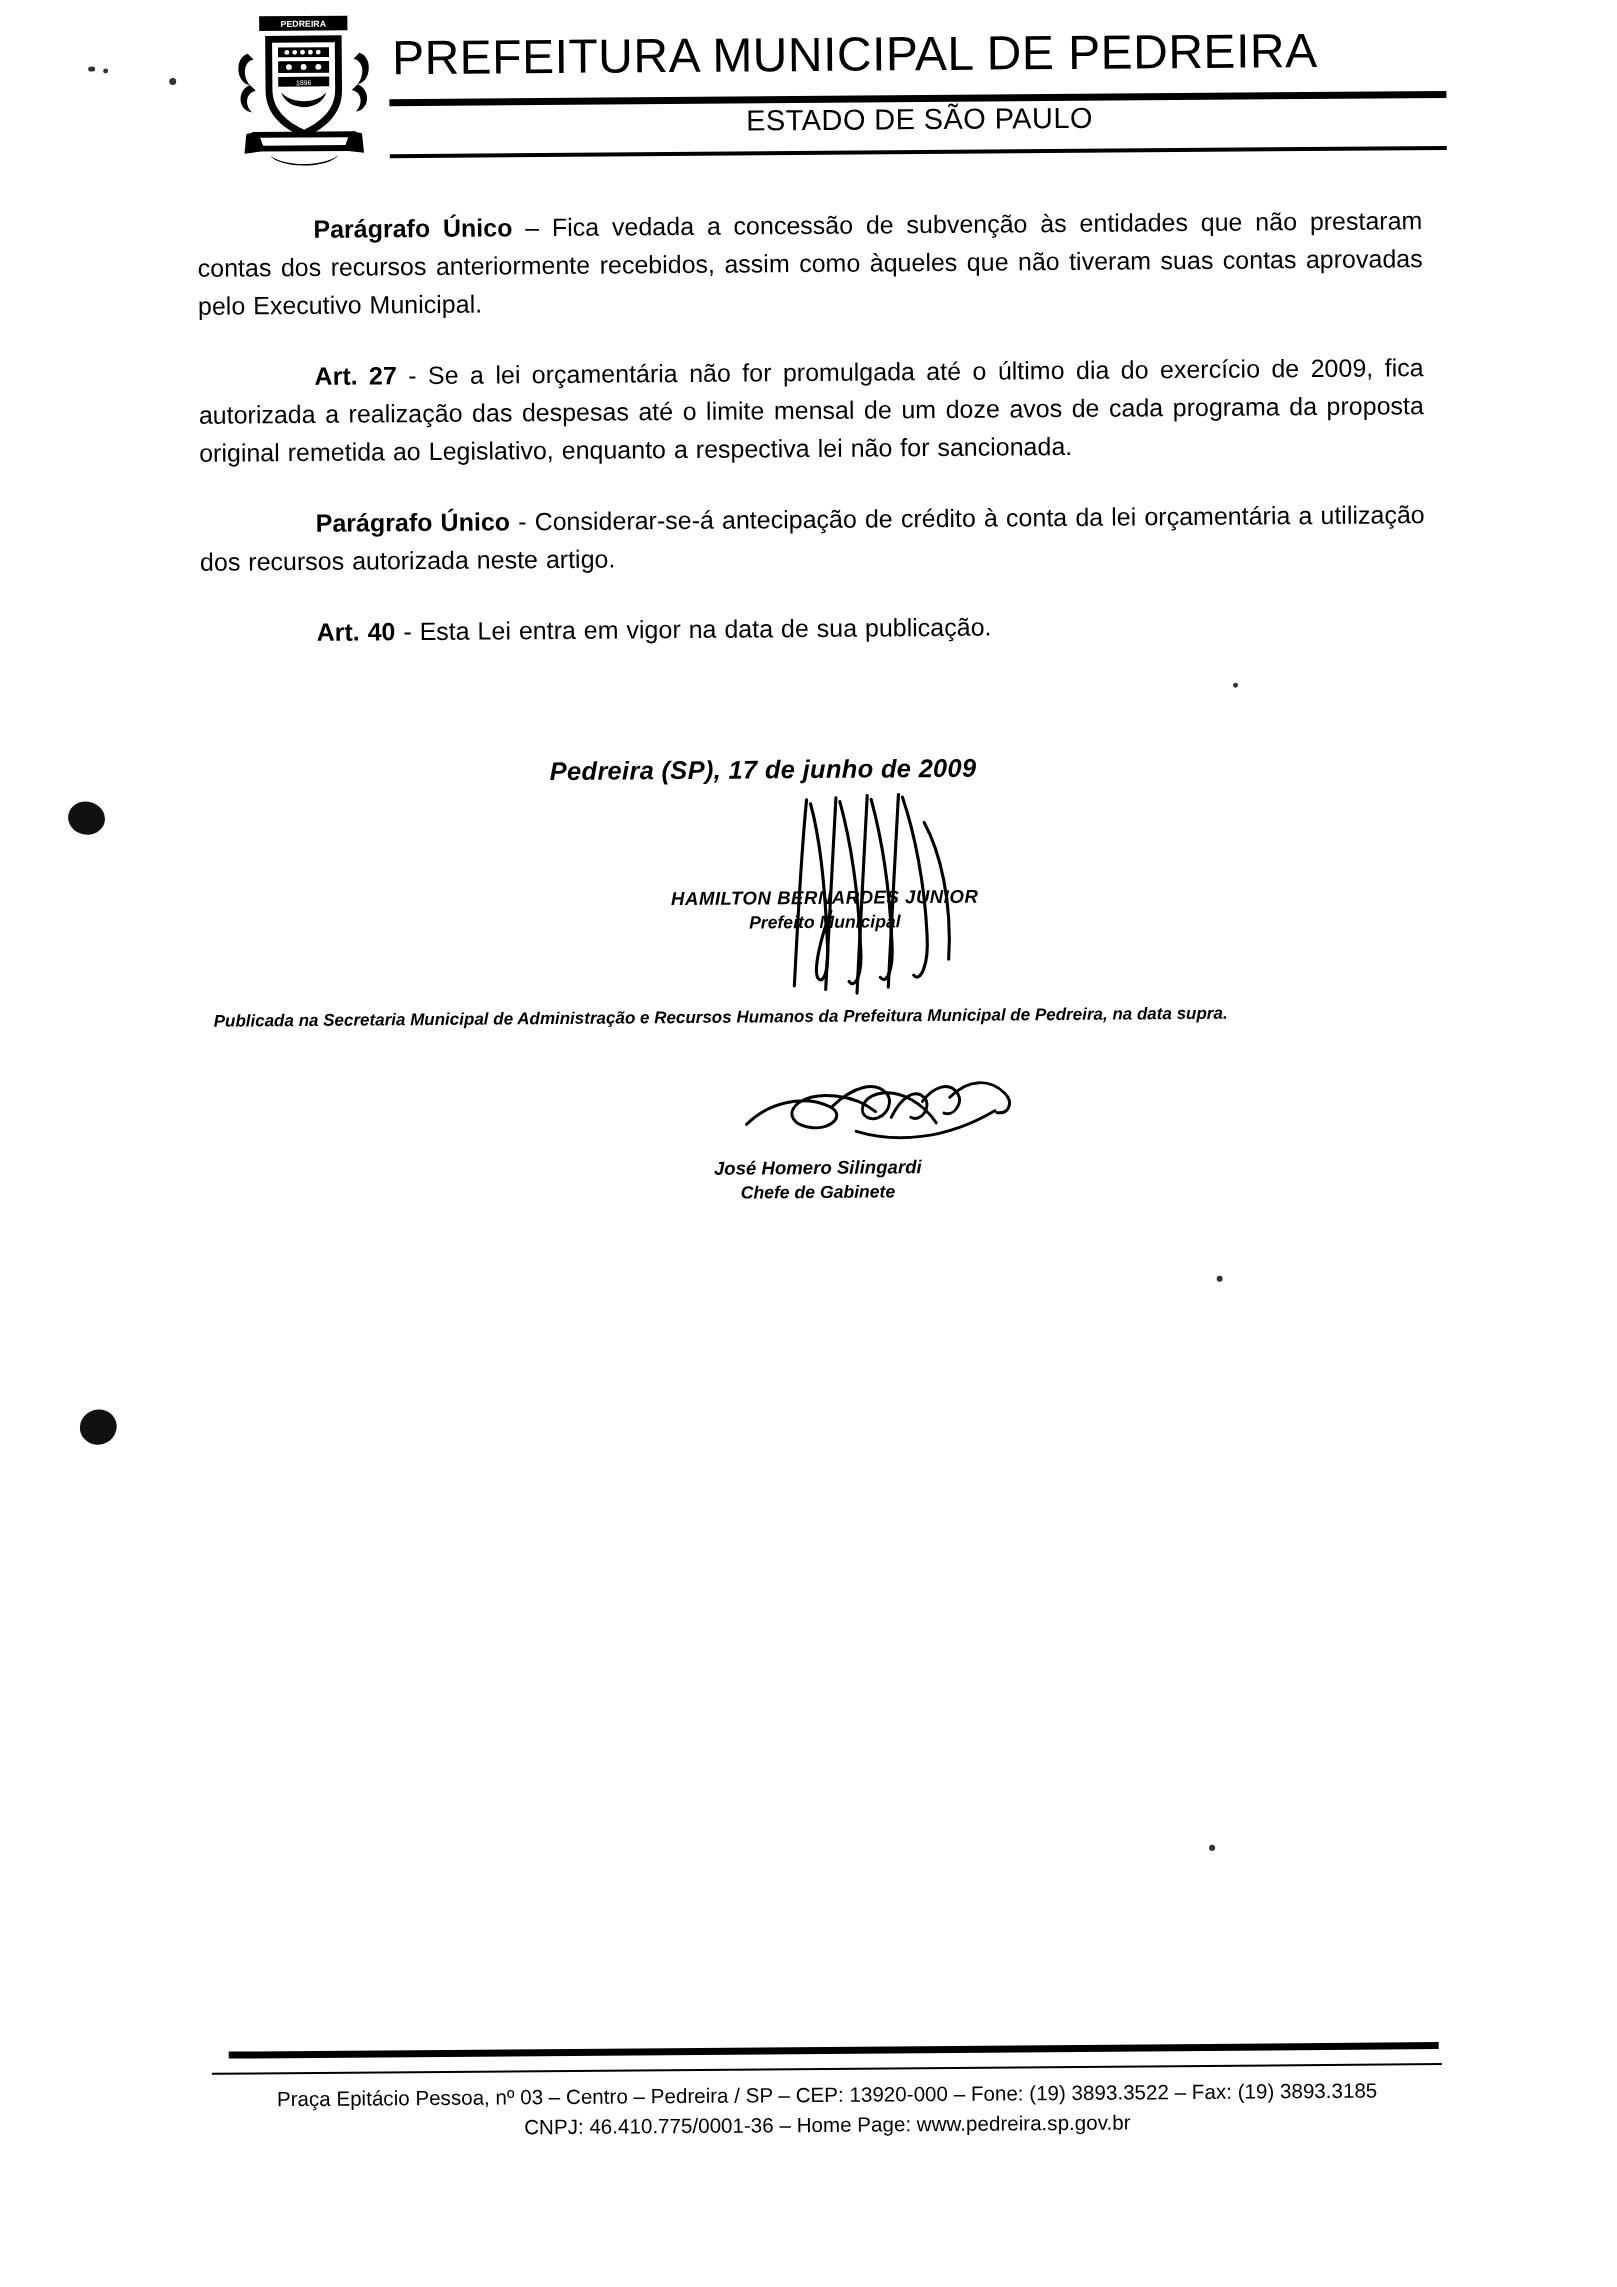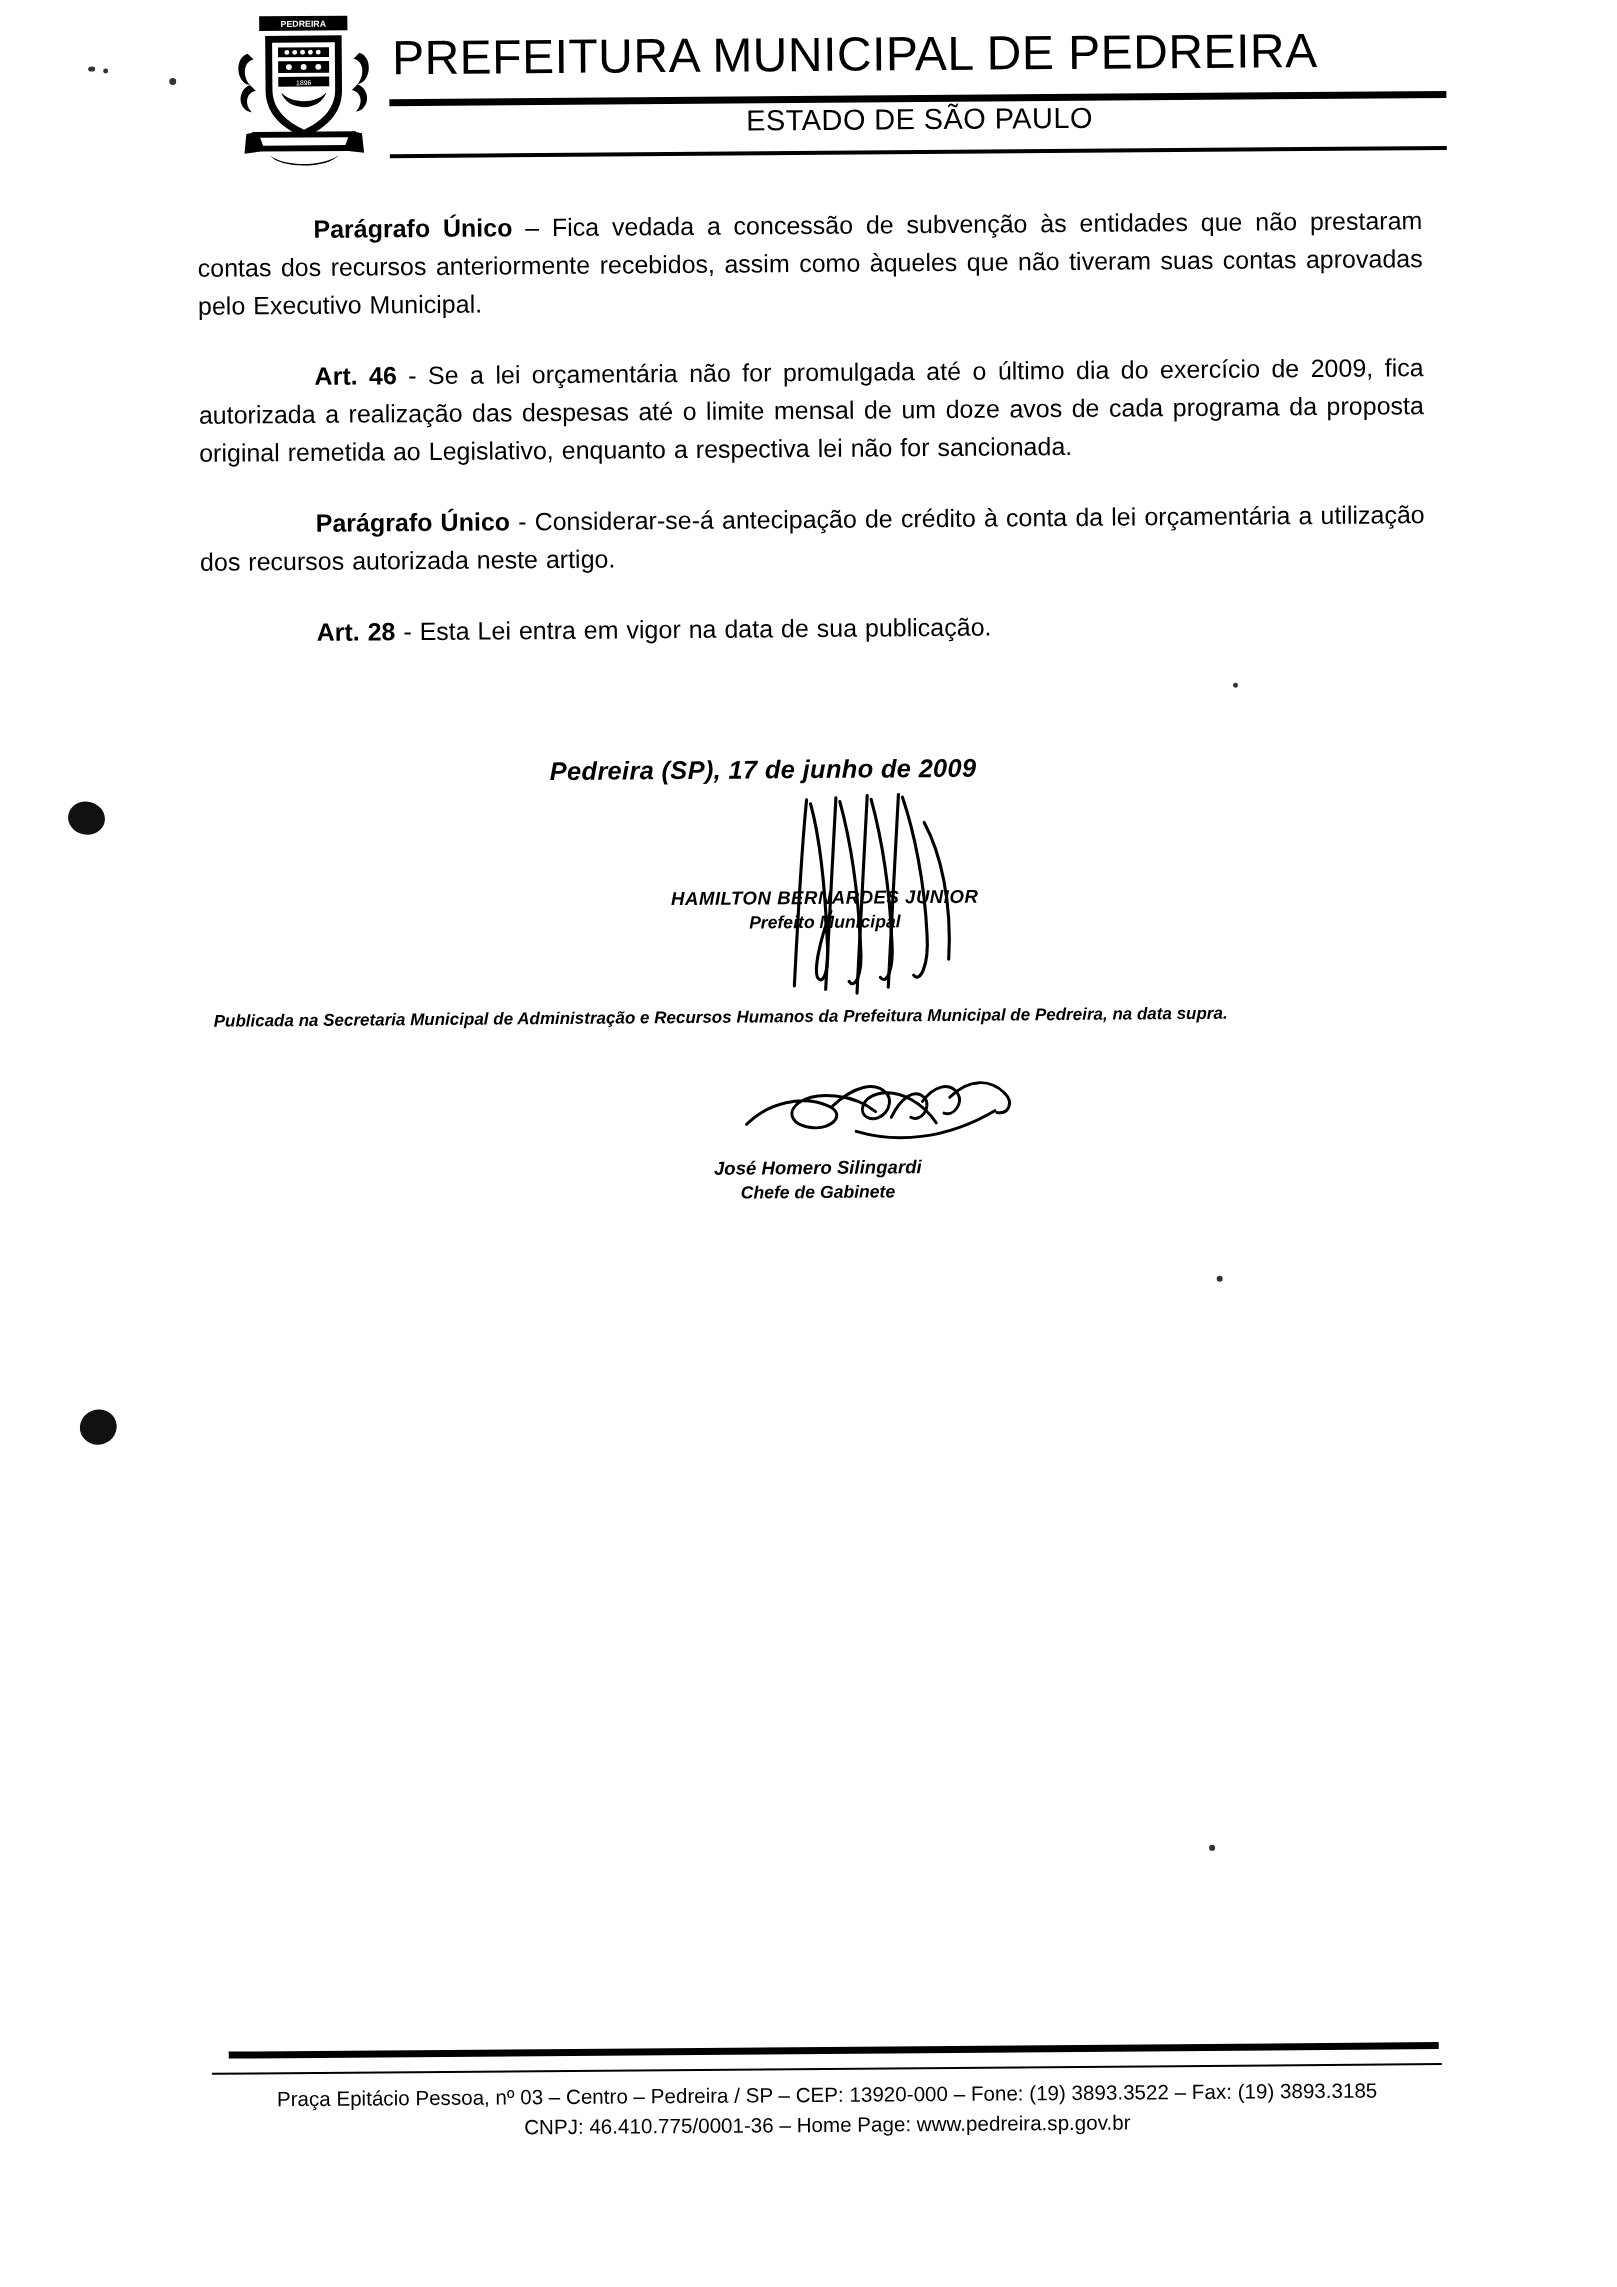--- a/index.html
+++ b/index.html
@@ -253,29 +253,29 @@
     <div class="rule-bottom"></div>
   </div>
 
   <div class="body-text">
 
     <p class="para">
       <span class="b">Parágrafo Único</span><span> – </span><span>Fica vedada a concessão de subvenção às entidades que não prestaram contas dos recursos anteriormente recebidos, assim como àqueles que não tiveram suas contas aprovadas pelo Executivo Municipal.</span>
     </p>
 
     <p class="para">
-      <span class="b">Art. 46</span><span> - </span><span>Se a lei orçamentária não for promulgada até o último dia do exercício de 2009, fica autorizada a realização das despesas até o limite mensal de um doze avos de cada programa da proposta original remetida ao Legislativo, enquanto a respectiva lei não for sancionada.</span>
+      <span class="b">Art. 27</span><span> - </span><span>Se a lei orçamentária não for promulgada até o último dia do exercício de 2009, fica autorizada a realização das despesas até o limite mensal de um doze avos de cada programa da proposta original remetida ao Legislativo, enquanto a respectiva lei não for sancionada.</span>
     </p>
 
     <p class="para">
       <span class="b">Parágrafo Único</span><span> - </span><span>Considerar-se-á antecipação de crédito à conta da lei orçamentária a utilização dos recursos autorizada neste artigo.</span>
     </p>
 
     <p class="para last">
-      <span class="b">Art. 28</span><span> - </span><span>Esta Lei entra em vigor na data de sua publicação.</span>
+      <span class="b">Art. 40</span><span> - </span><span>Esta Lei entra em vigor na data de sua publicação.</span>
     </p>
   </div>
 
   <div class="place-date">Pedreira (SP), 17 de junho de 2009</div>
 
   <div class="scribble" style="left:774px; top:794px;">
     <svg width="216" height="225" viewBox="0 0 220 230" xmlns="http://www.w3.org/2000/svg">
       <g fill="none" stroke="#000" stroke-width="3.2" stroke-linecap="round">
         <path d="M32 6 C26 60 22 130 18 196"></path>
         <path d="M36 10 C44 40 50 90 52 150 C54 180 48 196 42 188 C38 180 44 150 56 120"></path>

